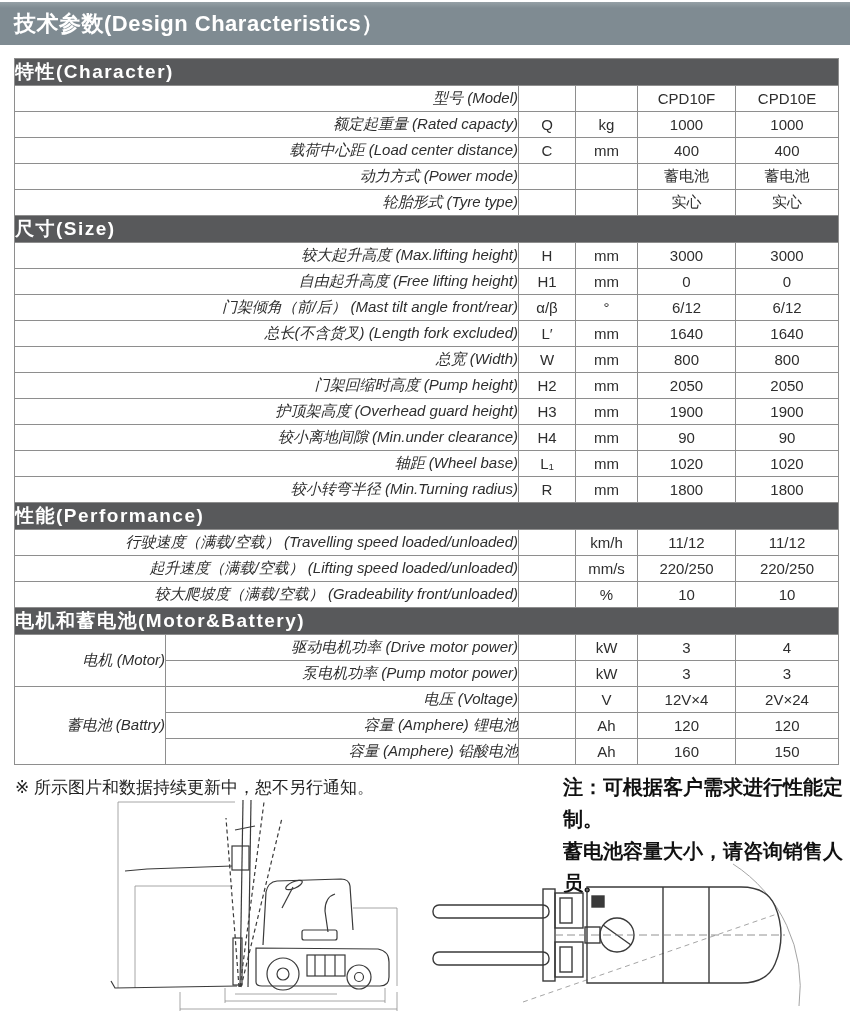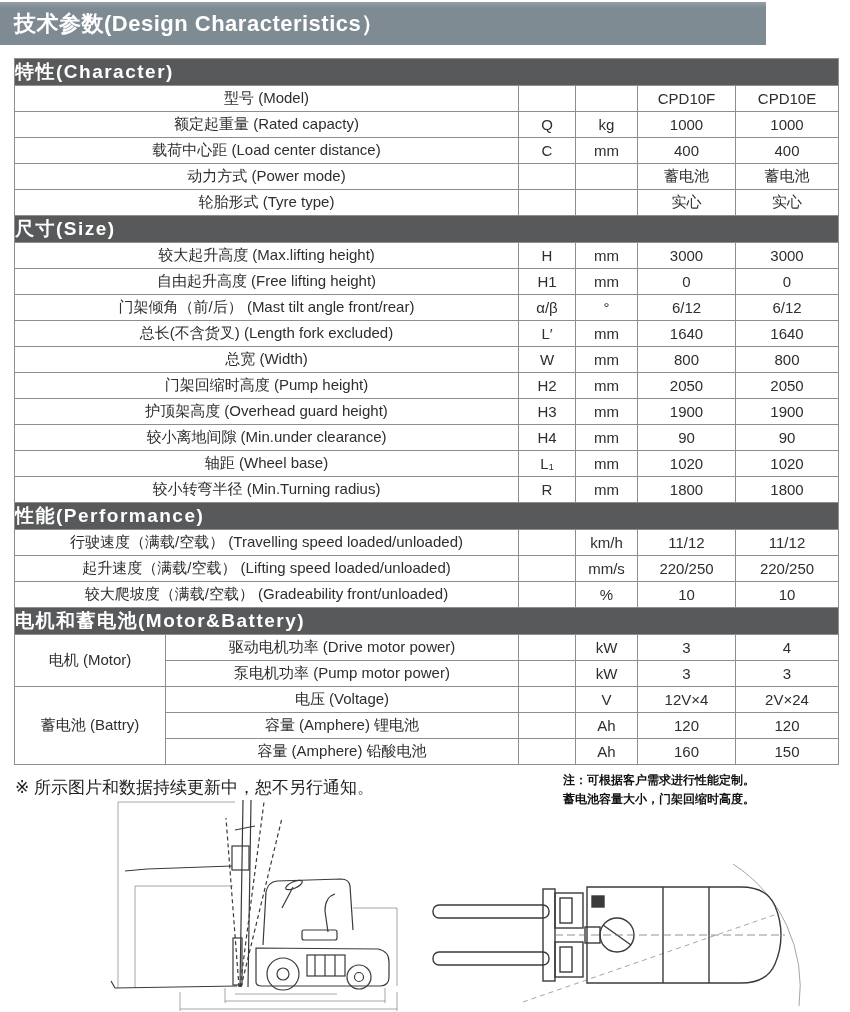--- a/index.html
+++ b/index.html
@@ -1,44 +1,44 @@
 <!DOCTYPE html>
 <html><head>
 <meta charset="utf-8">
 <style>
   html,body{margin:0;padding:0;}
   body{
     width:850px;height:1012px;position:relative;background:#ffffff;
     font-family:"Liberation Sans","DejaVu Sans",sans-serif;color:#2e2e2e;overflow:hidden;
   }
   .title-bar{
-    position:absolute;top:2px;left:0;width:766px;height:43px;box-sizing:border-box;
+    position:absolute;top:2px;left:0;width:850px;height:43px;box-sizing:border-box;
     background:linear-gradient(180deg,#95a0a6 0%,#7f8b92 14%,#7f8b92 100%);
     color:#ffffff;font-weight:bold;font-size:22px;line-height:43px;padding-left:14px;
     letter-spacing:0.5px;
   }
   table.spec{
     position:absolute;top:58px;left:14px;width:824px;border-collapse:collapse;
     table-layout:fixed;font-size:15px;
   }
   table.spec td{
     border:1px solid #8e8e8e;height:25px;padding:0;vertical-align:middle;
     white-space:nowrap;overflow:hidden;
   }
   td.section-td{
     background:#58595b;color:#ffffff;font-weight:bold;font-size:19px;
     padding-left:8px;letter-spacing:1.5px;height:24px;border-left-color:#58595b;border-right-color:#58595b;
   }
-  td.label-td{text-align:center;padding-left:8px;}
+  td.label-td{text-align:right;padding-left:8px;font-style:italic;}
   td.c{text-align:center;}
   .footnote{
     position:absolute;top:776px;left:15px;font-size:17px;color:#222222;
   }
   .note{
-    position:absolute;top:771px;left:563px;width:284px;font-size:12px;font-weight:bold;
+    position:absolute;top:771px;left:563px;width:284px;font-size:20px;font-weight:bold;
     color:#111111;line-height:1.6;
   }
   .side-view{position:absolute;left:85px;top:790px;}
   .top-view{position:absolute;left:425px;top:858px;}
 </style>
 </head>
 <body>
 
 <div class="title-bar">技术参数(Design Characteristics）</div>
 
@@ -227,21 +227,21 @@
         <td class="c">160</td>
         <td class="c">150</td>
       </tr>
     </tbody>
 </table>
 
 <div class="footnote">※ 所示图片和数据持续更新中，恕不另行通知。</div>
 
 <div class="note">
   <div>注：可根据客户需求进行性能定制。</div>
-  <div>蓄电池容量大小，门架回缩时高度。</div>
+  <div>蓄电池容量大小，请咨询销售人员。</div>
 </div>
 
 <svg class="side-view" width="335" height="222" viewBox="0 0 335 222">
   <g stroke="#8f8f8f" stroke-width="0.8" fill="none">
     <line x1="33" y1="12" x2="33" y2="198"></line>
     <line x1="33" y1="12" x2="150" y2="12"></line>
     <line x1="50" y1="96" x2="50" y2="198"></line>
     <line x1="50" y1="96" x2="148" y2="96"></line>
     <line x1="312" y1="118" x2="312" y2="196"></line>
     <line x1="268" y1="118" x2="312" y2="118"></line>

